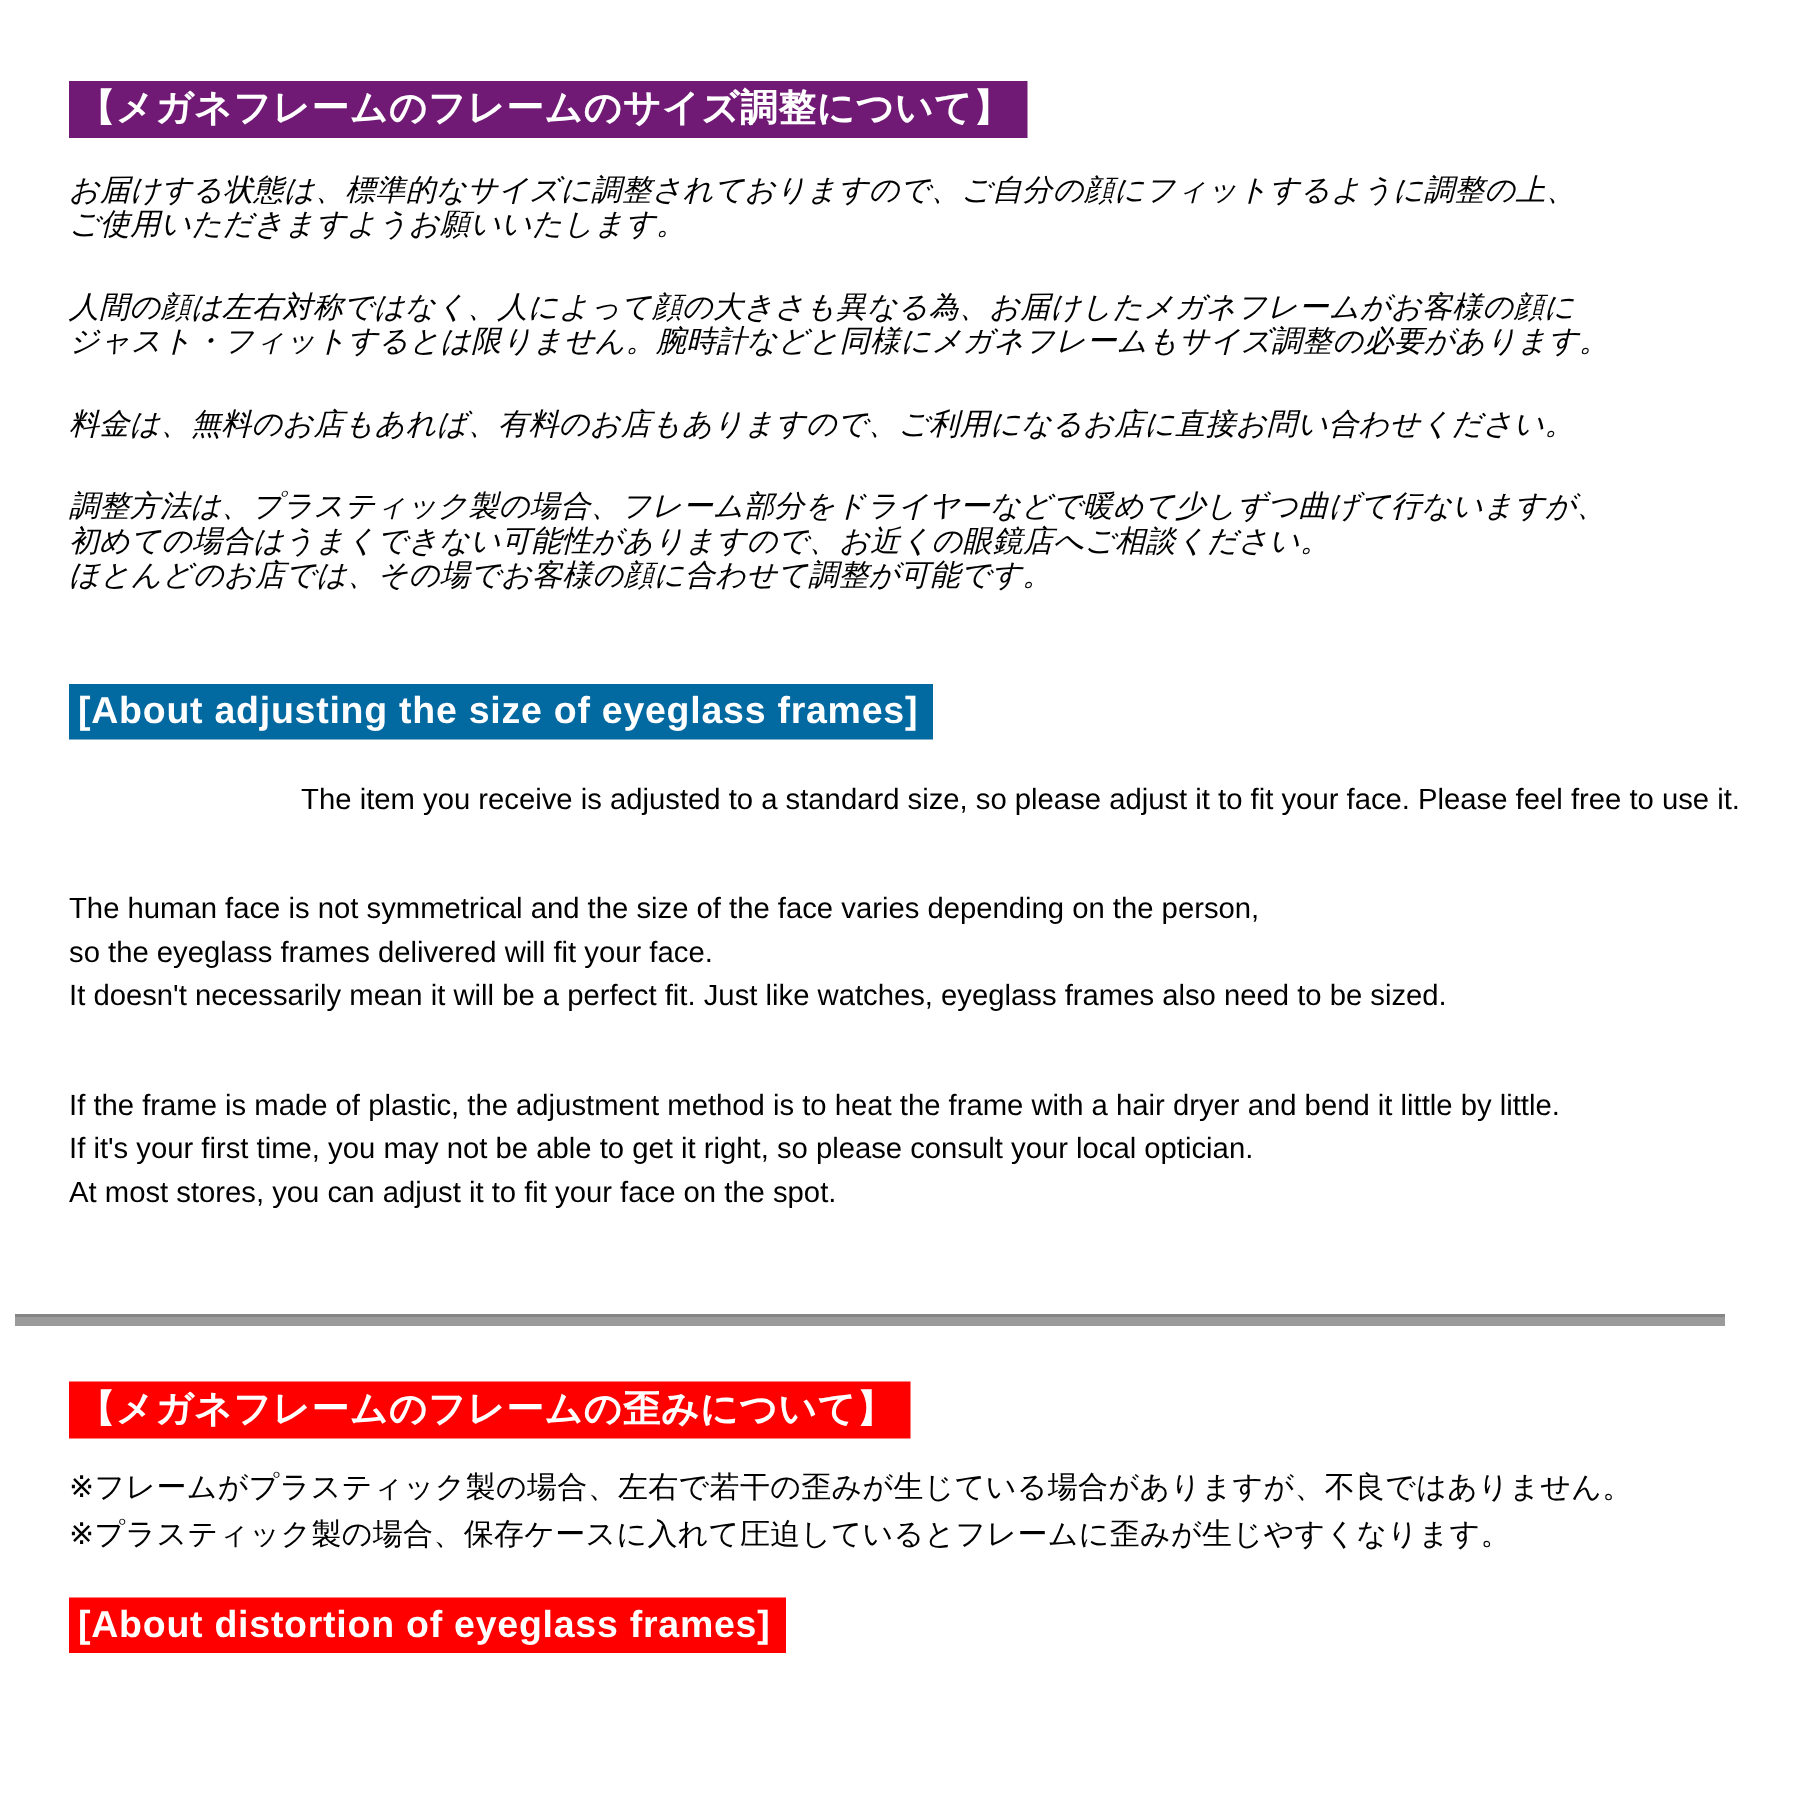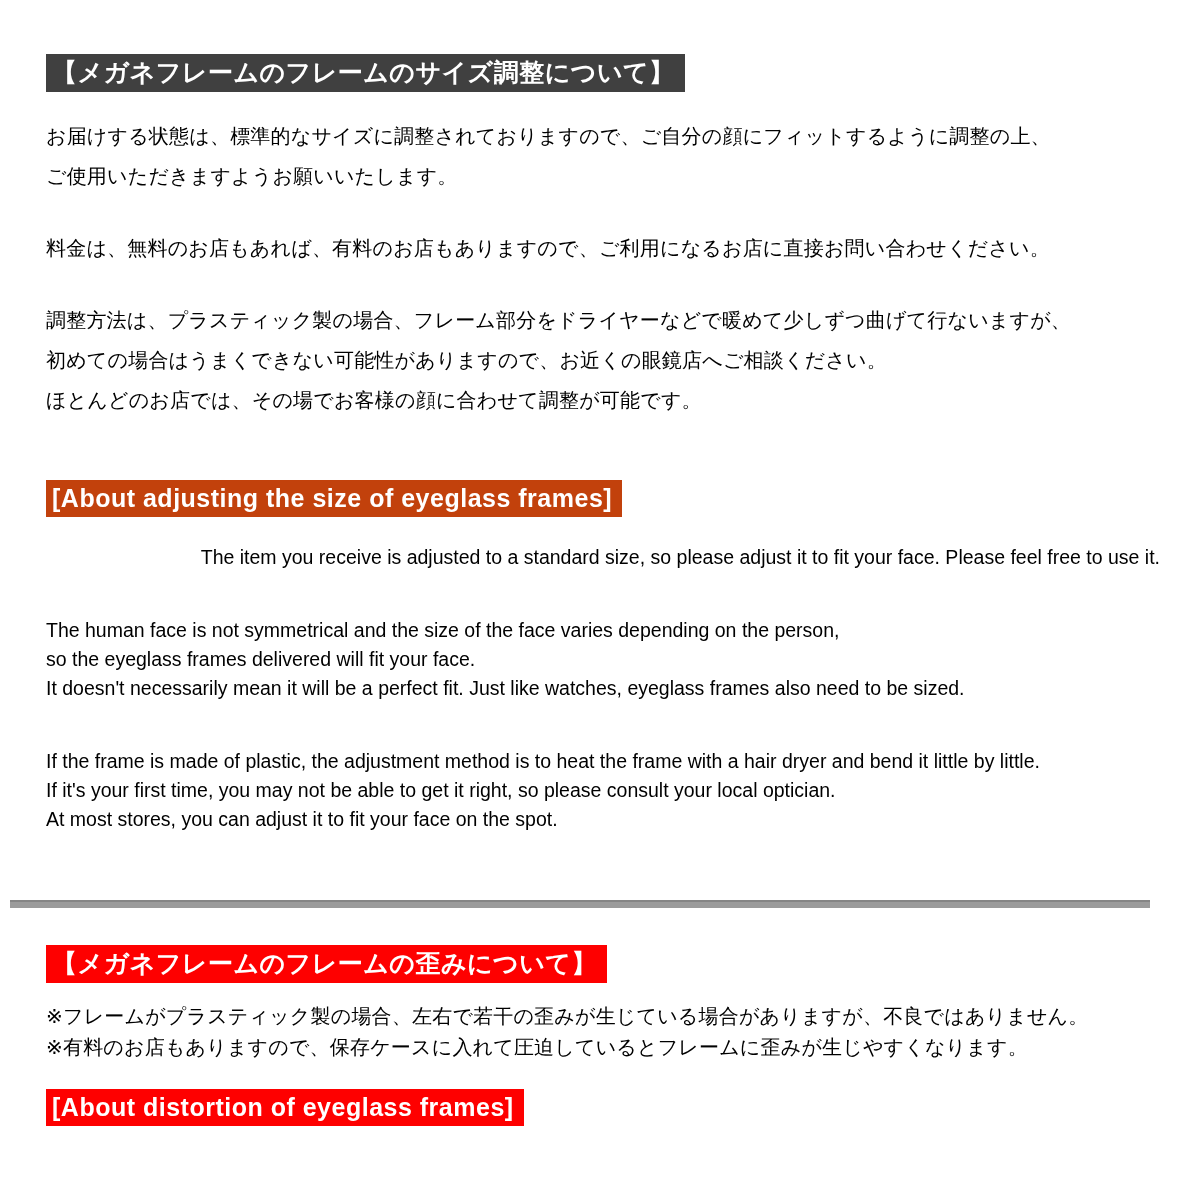--- a/index.html
+++ b/index.html
@@ -28,23 +28,24 @@
     padding: 2px 10px 3px 6px;
     letter-spacing: 0.5px;
     white-space: nowrap;
   }
   .para {
     white-space: pre-line;
     margin: 0;
   }
   .para.jp {
     font-size: 20px;
-    line-height: 40px;
+    line-height: 23px;
     margin-top: 32px;
     letter-spacing: 0.2px;
+    font-style: italic;
   }
   .para.jp.first {
     margin-top: 24px;
   }
   .para.en {
     font-size: 19.5px;
     line-height: 29px;
     margin-top: 44px;
   }
   .para.en.first {
@@ -80,47 +81,49 @@
   .section-distortion-en {
     margin-top: 26px;
   }
 </style>
 </head>
 <body>
 
 <div class="page">
 
   <section>
-    <h2 class="red-heading jp" lang="ja" style="background: #404040;">【メガネフレームのフレームのサイズ調整について】</h2>
+    <h2 class="red-heading jp" lang="ja" style="background: #701a75;">【メガネフレームのフレームのサイズ調整について】</h2>
     <p class="para jp first" lang="ja">お届けする状態は、標準的なサイズに調整されておりますので、ご自分の顔にフィットするように調整の上、
 ご使用いただきますようお願いいたします。</p>
+    <p class="para jp" lang="ja">人間の顔は左右対称ではなく、人によって顔の大きさも異なる為、お届けしたメガネフレームがお客様の顔に
+ジャスト・フィットするとは限りません。腕時計などと同様にメガネフレームもサイズ調整の必要があります。</p>
     <p class="para jp" lang="ja">料金は、無料のお店もあれば、有料のお店もありますので、ご利用になるお店に直接お問い合わせください。</p>
     <p class="para jp" lang="ja">調整方法は、プラスティック製の場合、フレーム部分をドライヤーなどで暖めて少しずつ曲げて行ないますが、
 初めての場合はうまくできない可能性がありますので、お近くの眼鏡店へご相談ください。
 ほとんどのお店では、その場でお客様の顔に合わせて調整が可能です。</p>
   </section>
 
   <section class="section-en">
-    <h2 class="red-heading en" lang="en" style="background: #c2410c;">[About adjusting the size of eyeglass frames]</h2>
+    <h2 class="red-heading en" lang="en" style="background: #0369a1;">[About adjusting the size of eyeglass frames]</h2>
     <p class="para en first" lang="en">The item you receive is adjusted to a standard size, so please adjust it to fit your face. Please feel free to use it.</p>
     <p class="para en" lang="en">The human face is not symmetrical and the size of the face varies depending on the person,
 so the eyeglass frames delivered will fit your face.
 It doesn't necessarily mean it will be a perfect fit. Just like watches, eyeglass frames also need to be sized.</p>
     <p class="para en" lang="en">If the frame is made of plastic, the adjustment method is to heat the frame with a hair dryer and bend it little by little.
 If it's your first time, you may not be able to get it right, so please consult your local optician.
 At most stores, you can adjust it to fit your face on the spot.</p>
   </section>
 
   <hr class="divider" style="background: rgb(155, 155, 155);">
 
   <section class="section-distortion-jp">
     <h2 class="red-heading jp" lang="ja" style="background: rgb(254, 0, 0);">【メガネフレームのフレームの歪みについて】</h2>
     <div class="notes jp">
       <p class="note-line" lang="ja">※フレームがプラスティック製の場合、左右で若干の歪みが生じている場合がありますが、不良ではありません。</p>
-      <p class="note-line" lang="ja">※有料のお店もありますので、保存ケースに入れて圧迫しているとフレームに歪みが生じやすくなります。</p>
+      <p class="note-line" lang="ja">※プラスティック製の場合、保存ケースに入れて圧迫しているとフレームに歪みが生じやすくなります。</p>
     </div>
   </section>
 
   <section class="section-distortion-en">
     <h2 class="red-heading en" lang="en" style="background: rgb(254, 0, 0);">[About distortion of eyeglass frames]</h2>
     
   </section>
 
 </div>
 

